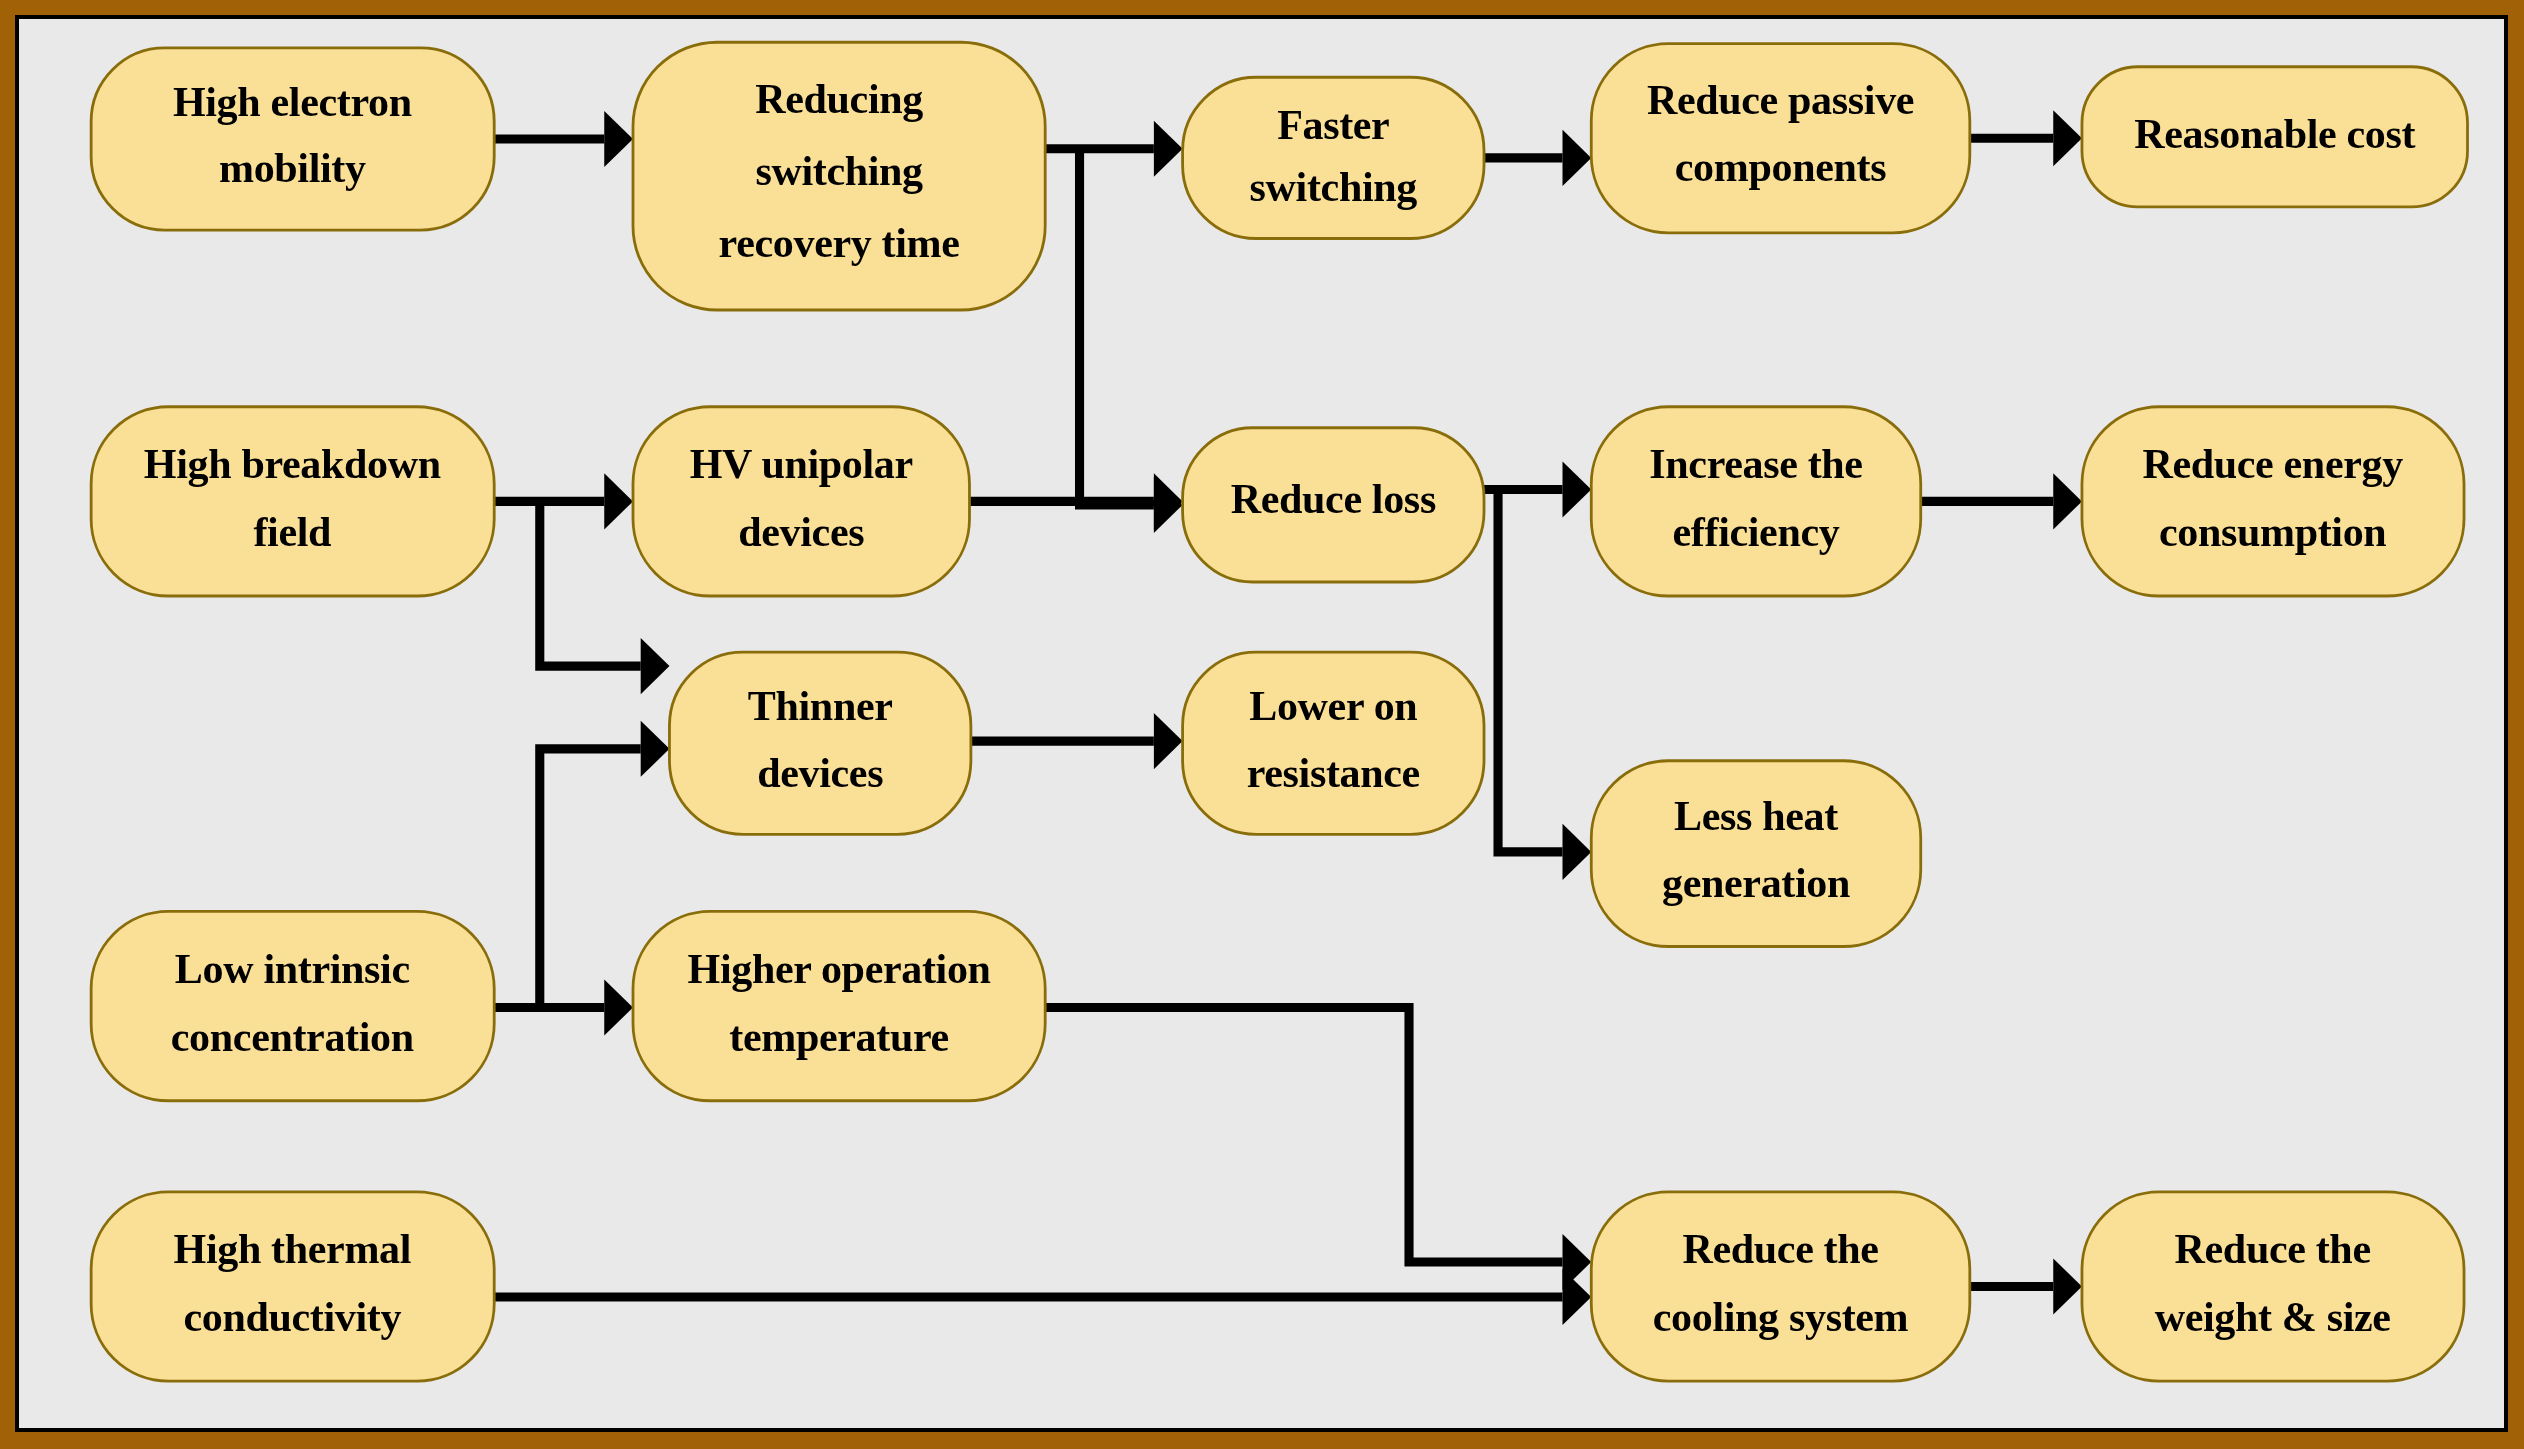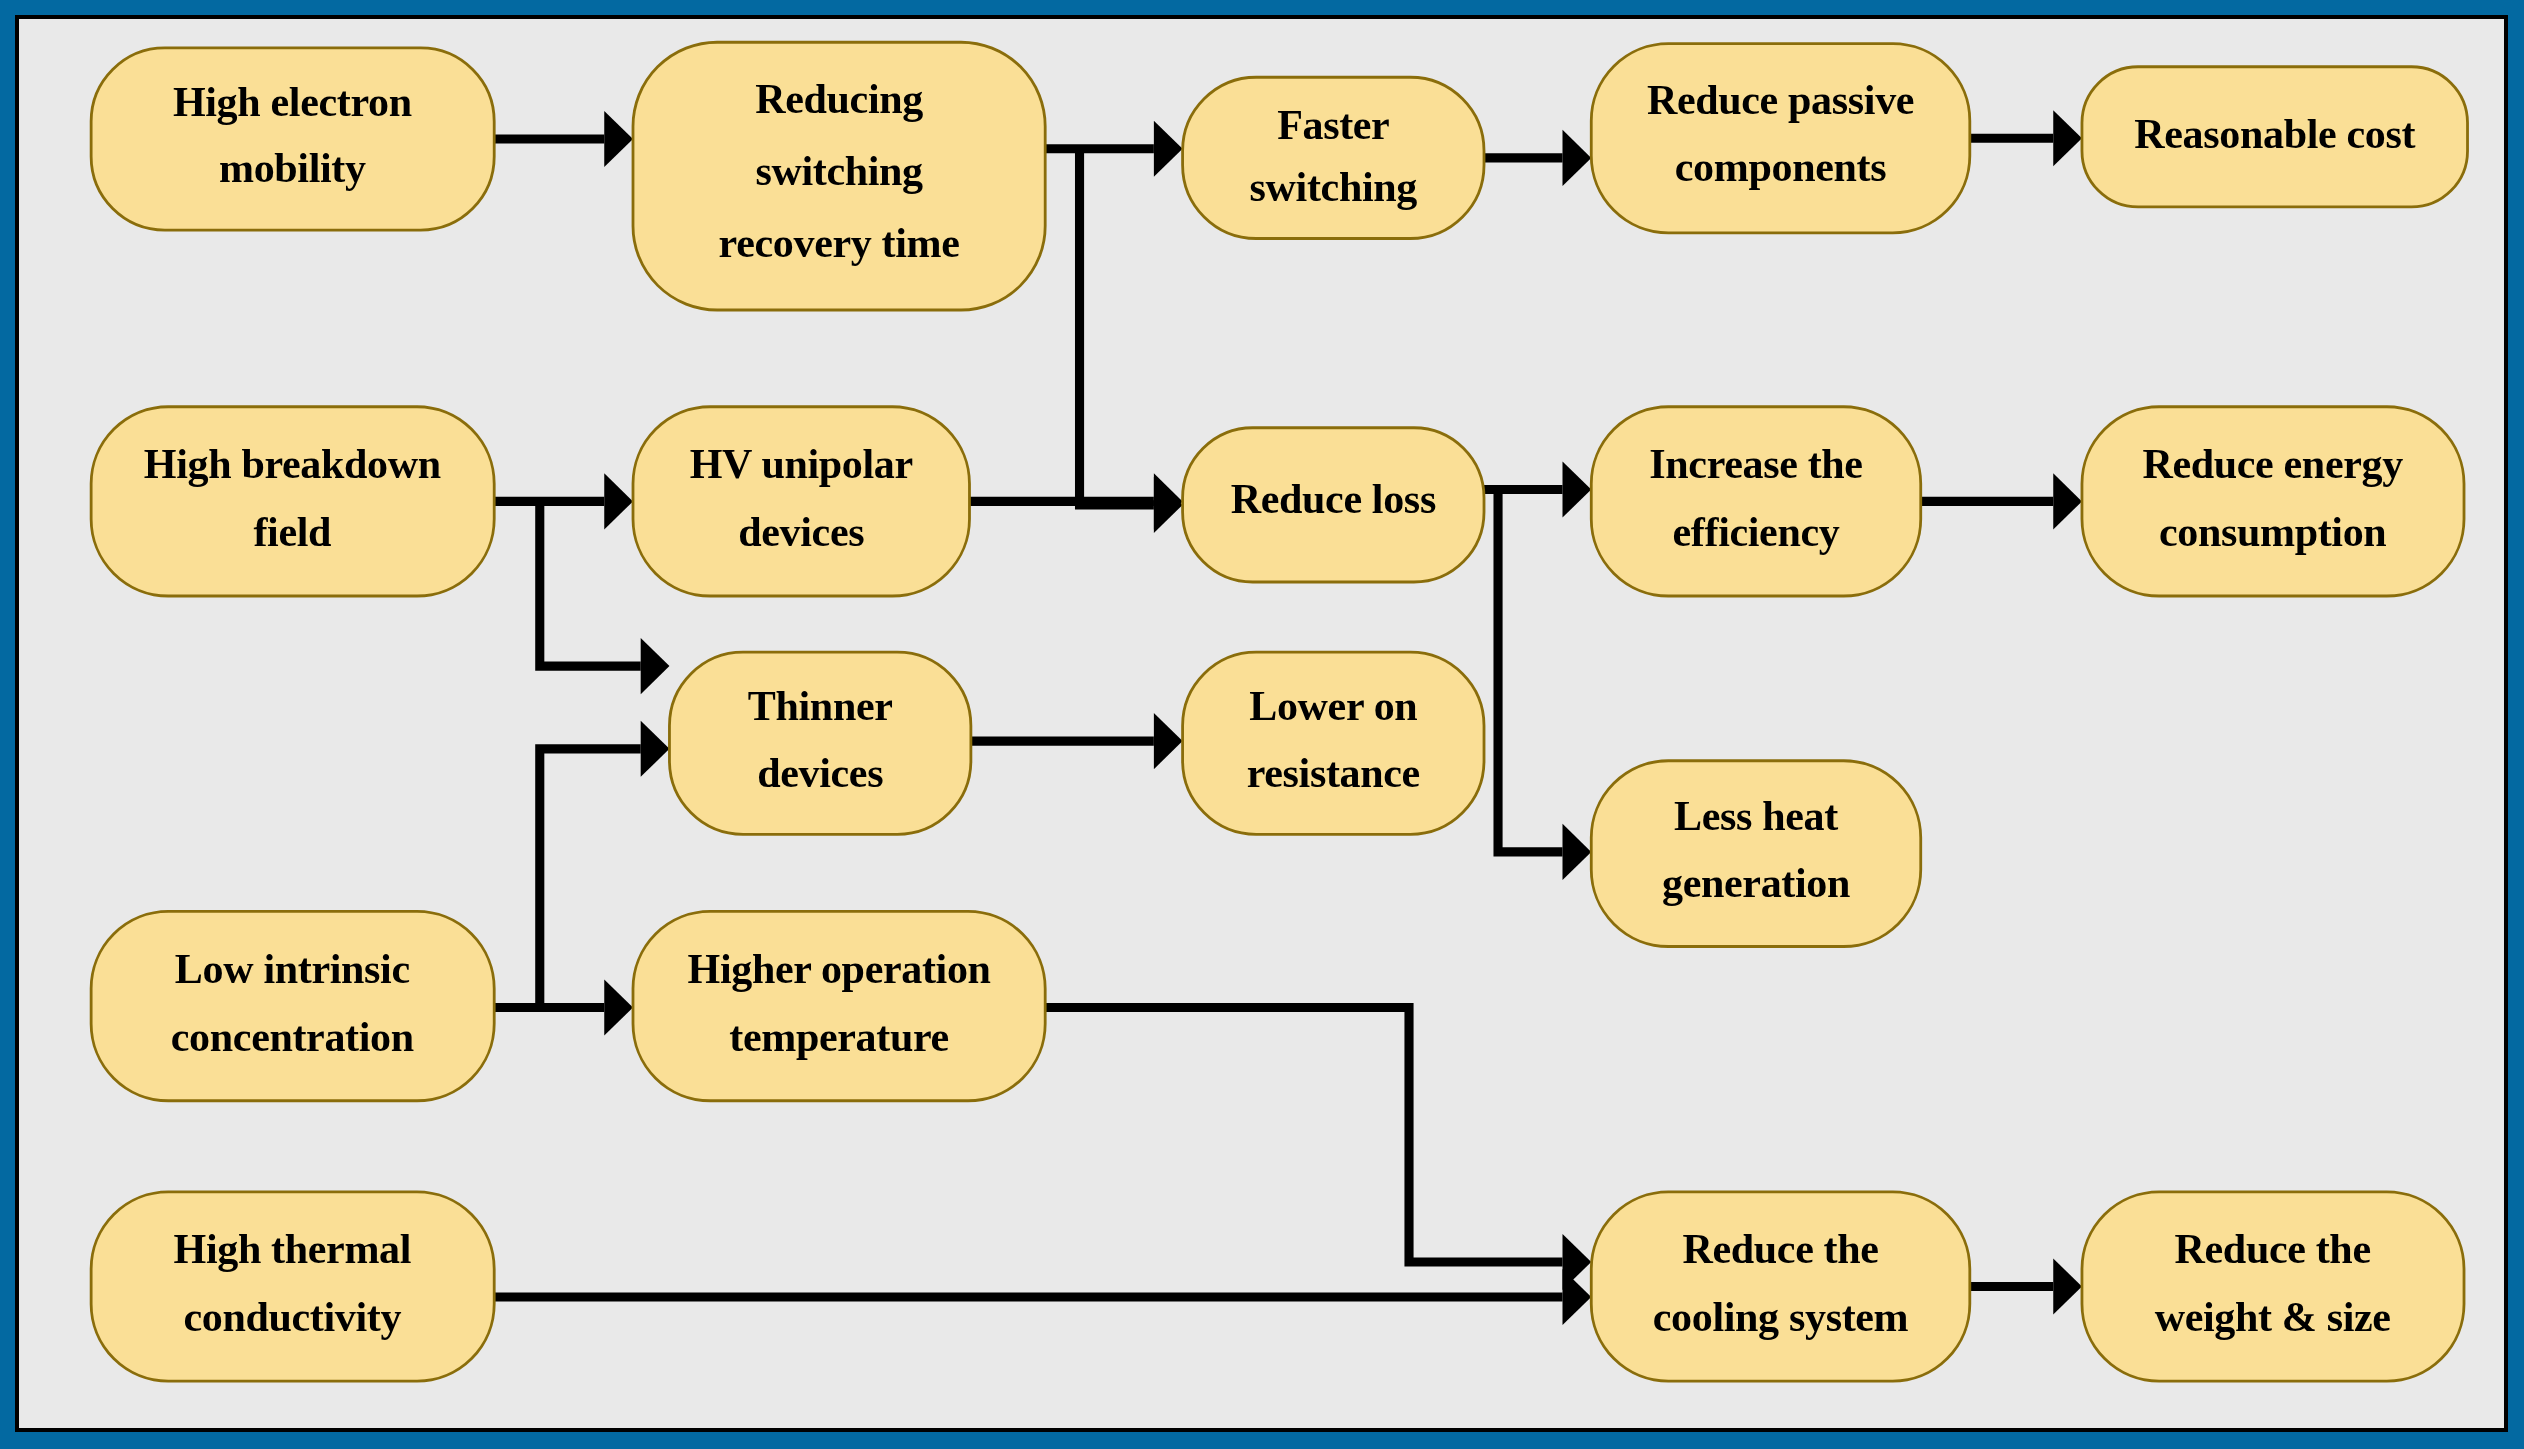--- a/index.html
+++ b/index.html
@@ -1,19 +1,19 @@
 <!DOCTYPE html>
 <html style="font-size:11.2px"><head>
 <meta charset="utf-8">
 <style>
   html,body{margin:0;padding:0;background:#ffffff;}
   #page{
     position:relative;
     width:2525px;height:1450px;
-    background:#0369a1;
+    background:#a16207;
     font-family:"Liberation Serif", "DejaVu Serif", serif;
     overflow:hidden;
   }
   #frame{
     position:absolute;
     left:15.4px;top:15.4px;
     width:2493px;height:1417px;
     background:#e9e9e9;
     border:4.9px solid #000000;
     box-sizing:border-box;

